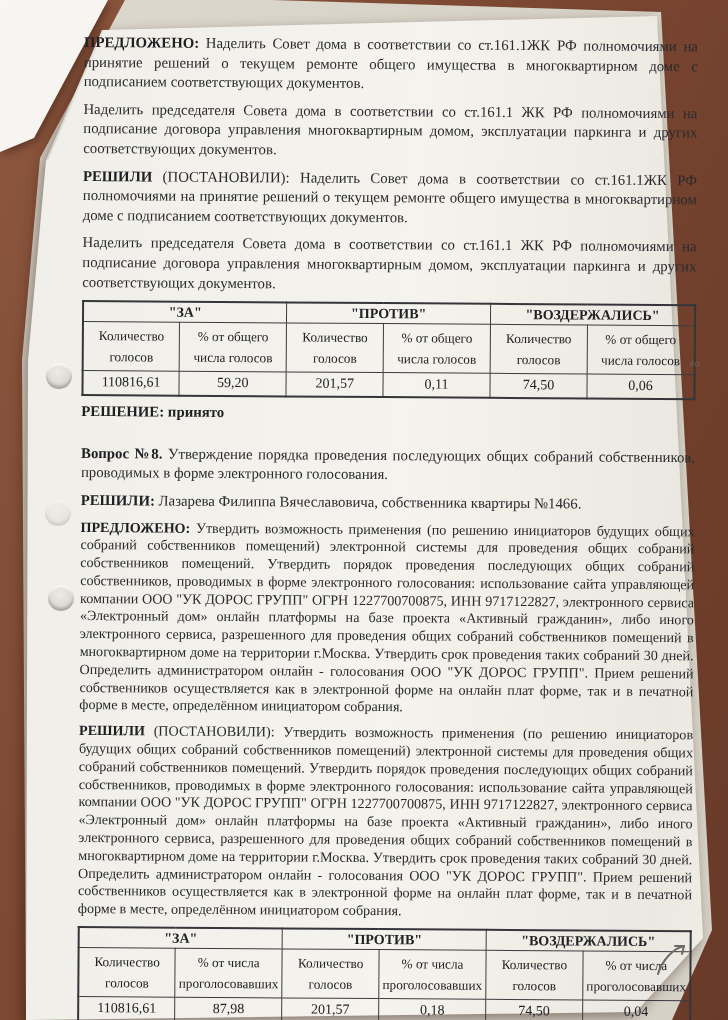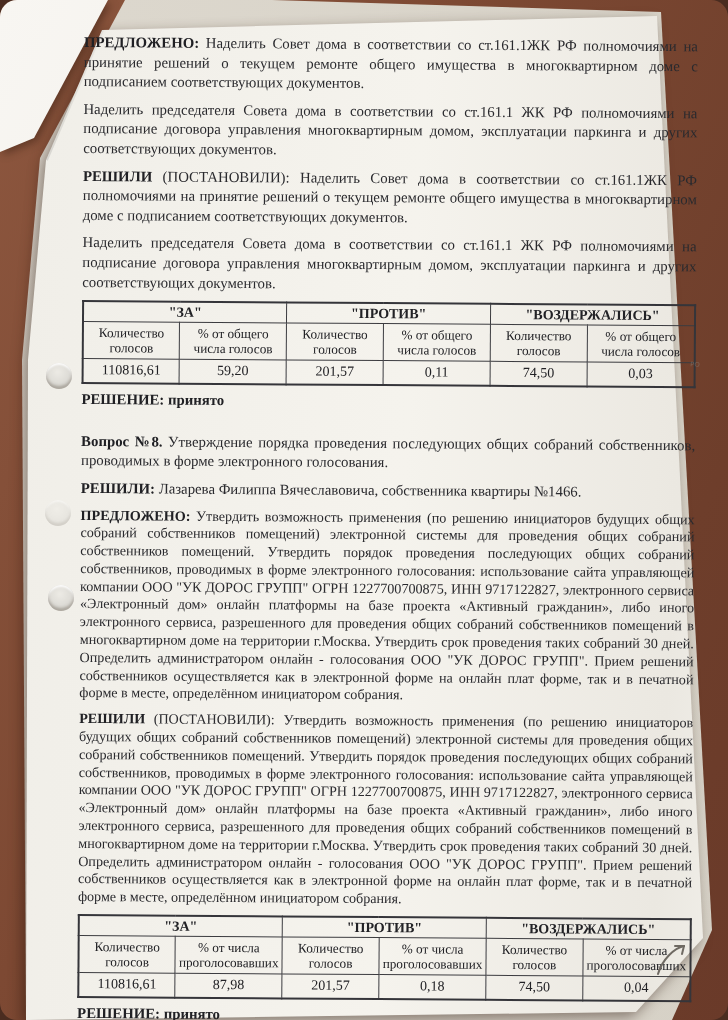--- a/index.html
+++ b/index.html
@@ -1,20 +1,19 @@
 <!DOCTYPE html>
 <html><head>
 <meta charset="utf-8">
 <style>
   html,body{margin:0;padding:0;background:#4a2c20;}
   .scene{
     position:relative;width:728px;height:1020px;overflow:hidden;
     background:linear-gradient(115deg,#8d573f 0%,#7d4933 38%,#6e3e2b 78%,#6a3a29 100%);
     font-family:"Liberation Serif","DejaVu Serif",serif;
-    border-radius:17px;
   }
   
   .stack{
     position:absolute;inset:0;
     clip-path:polygon(125px 0,272px 0,661px 12px,712px 930px,672px 1020px,26px 1020px,22px 360px,40px 158px);
     background:linear-gradient(95deg,#ddd8ce,#d6d1c6);
   }
   .paper-wrap{position:absolute;inset:0;filter:drop-shadow(-4px 5px 7px rgba(35,14,5,.45));}
   .paper{
     position:absolute;inset:0;
@@ -49,21 +48,21 @@
   .content b{color:#202024;}
   p.dense{font-size:14.1px;line-height:17.8px;}
   .decision{font-weight:bold;margin:2px 0 8px;}
   .decision.gap-after{margin-bottom:22px;}
   table.votes{
     width:100%;border-collapse:collapse;margin:2px 0 6px;
     border:2px solid #35353a;text-align:center;color:#222226;
   }
   table.votes td{border:1.4px solid #3c3c40;padding:1px 3px;}
   tr.grp td{font-weight:bold;font-size:14px;line-height:17px;}
-  tr.sub td{font-size:13.2px;line-height:15px;padding:3px 2px;}
+  tr.sub td{font-size:13.2px;line-height:21px;padding:3px 2px;}
   tr.dat td{font-size:14px;line-height:16px;padding:3px 12px 4px;}
   .pencil{position:absolute;}
   .smudge{position:absolute;color:#8d887f;font-size:11px;opacity:.5;font-family:"DejaVu Sans",sans-serif;transform:rotate(4deg);}
 </style>
 </head>
 <body>
 
 <div class="scene">
 
   <div class="stack"></div>
@@ -114,21 +113,21 @@
         <td>% от общего числа голосов</td>
         <td>Количество голосов</td>
         <td>% от общего числа голосов</td>
       </tr>
       <tr class="dat">
         <td>110816,61</td>
         <td>59,20</td>
         <td>201,57</td>
         <td>0,11</td>
         <td>74,50</td>
-        <td>0,03</td>
+        <td>0,06</td>
       </tr>
     </tbody>
       </table>
 
     <p class="decision gap-after"><b>РЕШЕНИЕ:</b> <b>принято</b></p>
 
     <p><b>Вопрос №8.</b> <span>Утверждение порядка проведения последующих общих собраний собственников, проводимых в форме электронного голосования.</span></p>
 
     <p><b>РЕШИЛИ:</b> <span>Лазарева Филиппа Вячеславовича, собственника квартиры №1466.</span></p>
 

